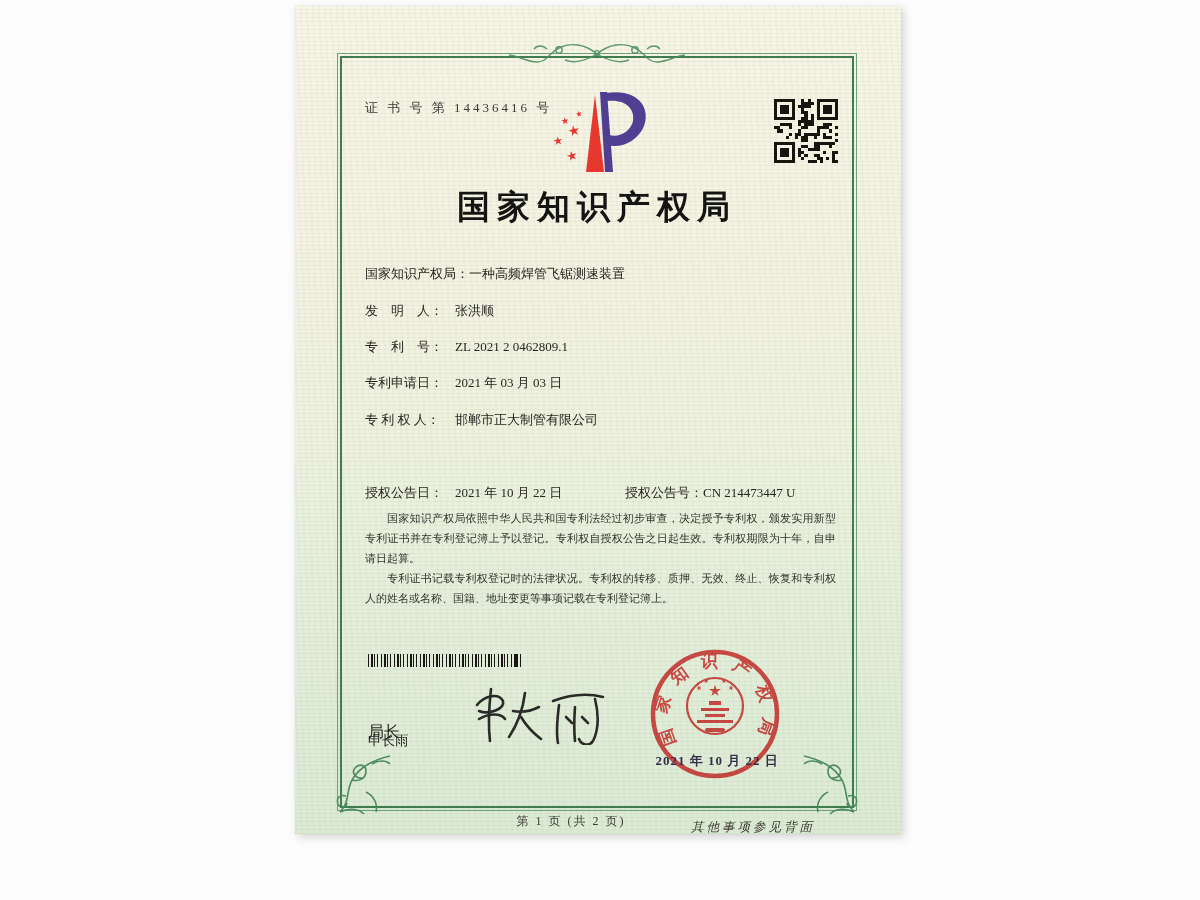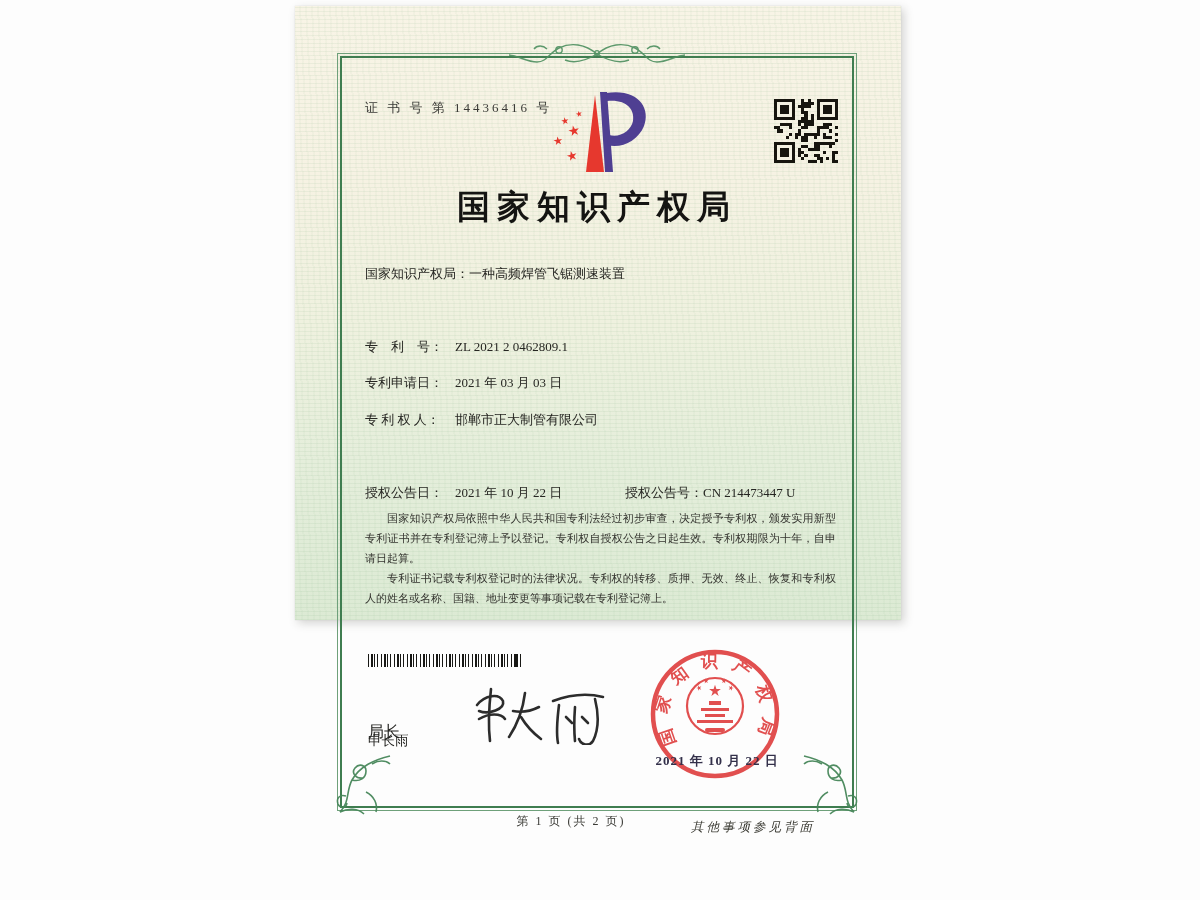--- a/index.html
+++ b/index.html
@@ -7,21 +7,21 @@
   body {
     font-family:"Liberation Serif","DejaVu Serif",serif;
     background:#ffffff;
     position:relative;
     overflow:hidden;
   }
   .stage { position:absolute; inset:0; background:#fdfdfd; }
 
   
   .paper {
-    position:absolute; left:295px; top:6px; width:606px; height:614px;
+    position:absolute; left:295px; top:6px; width:606px; height:828px;
     background:
       repeating-linear-gradient(0deg, rgba(122,170,126,0.10) 0 1px, rgba(0,0,0,0) 1px 4px),
       repeating-linear-gradient(87deg, rgba(140,185,140,0.06) 0 2px, rgba(0,0,0,0) 2px 6px),
       linear-gradient(180deg,#f8f4e6 0%, #f6f2e3 28%, #eff1df 52%, #e5eedb 74%, #dcead4 100%);
     box-shadow: 3px 3px 9px rgba(60,60,50,0.22), 0 0 1px rgba(0,0,0,0.15);
   }
 
   
   .border-outer {
     position:absolute; left:42px; top:47px; width:520px; height:758px;
@@ -270,20 +270,23 @@
             <rect x="45" y="60" width="3" height="3" fill="#17150f"></rect>
             <rect x="57" y="60" width="3" height="3" fill="#17150f"></rect>
             <rect x="60" y="60" width="3" height="3" fill="#17150f"></rect>
           </svg></div>
 
       <div class="abs title">国家知识产权局</div>
 
       <div class="abs row" style="top:211px">
         <span class="lbl">国家知识产权局：</span><span class="val">一种高频焊管飞锯测速装置</span>
       </div>
+      <div class="abs row" style="top:248px">
+        <span class="lbl">发　明　人：</span><span class="val">张洪顺</span>
+      </div>
       <div class="abs row" style="top:284px">
         <span class="lbl">专　利　号：</span><span class="val">ZL 2021 2 0462809.1</span>
       </div>
       <div class="abs row" style="top:320px">
         <span class="lbl">专利申请日：</span><span class="val">2021 年 03 月 03 日</span>
       </div>
       <div class="abs row" style="top:357px">
         <span class="lbl">专 利 权 人：</span><span class="val">邯郸市正大制管有限公司</span>
       </div>
       <div class="abs row" style="top:430px">

